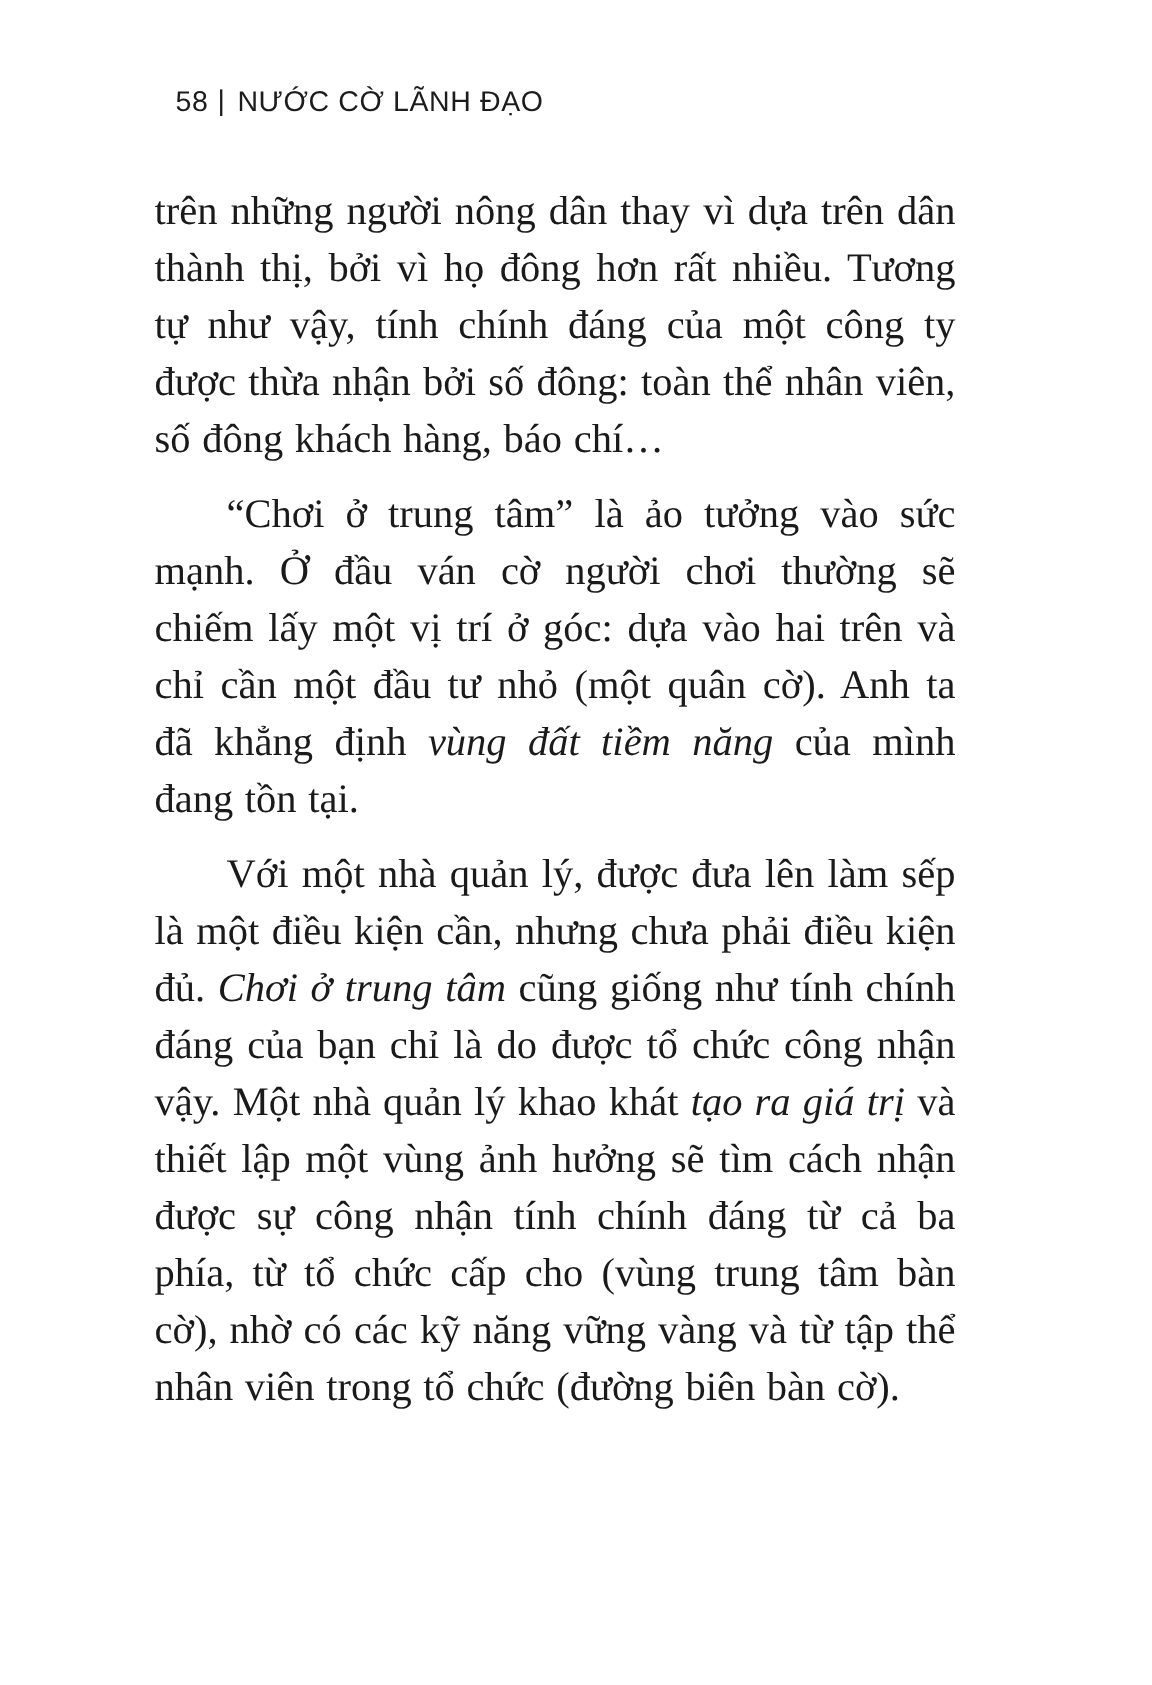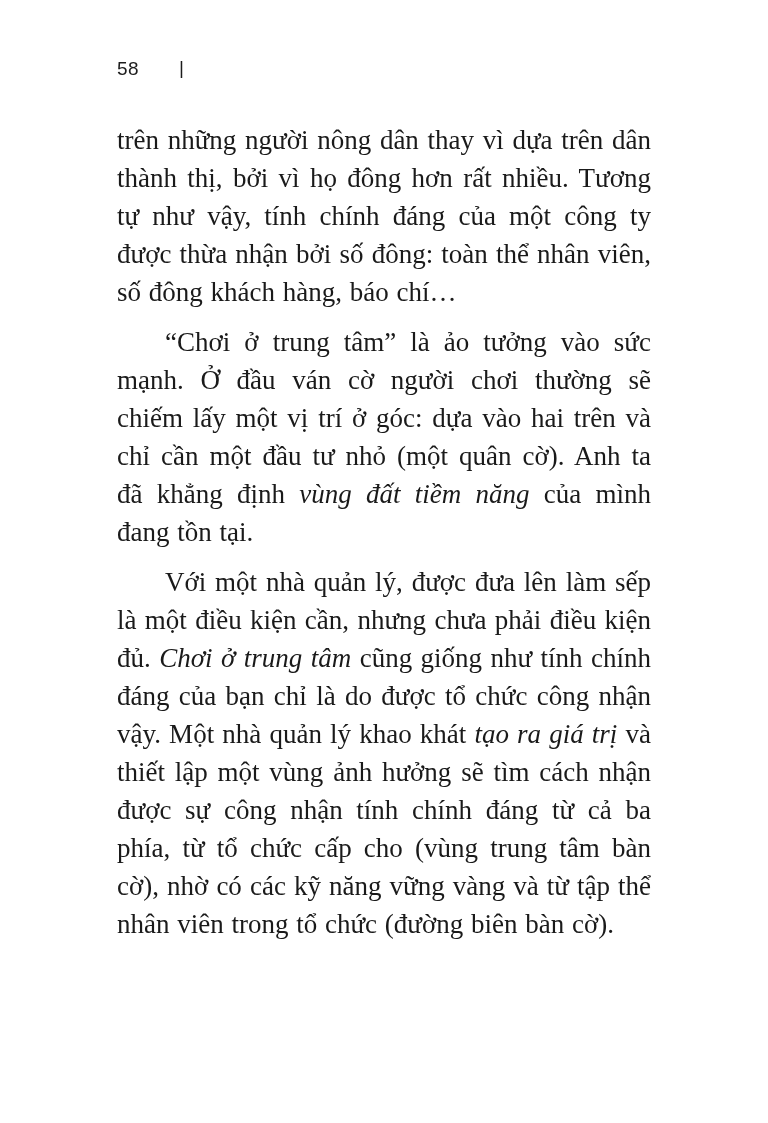--- a/index.html
+++ b/index.html
@@ -22,50 +22,50 @@
     left: 117px;
     right: 117px;
     font-family: "Liberation Sans", sans-serif;
     font-size: 19px;
     font-weight: 500;
     letter-spacing: 0.4px;
     color: #1c1c1c;
     display: flex;
     align-items: baseline;
     white-space: nowrap;
-    gap: 34px;
   }
   .running-head .divider {
     margin: 0 8px 0 6px;
     font-weight: 400;
     transform: translateY(-1px);
   }
   .body-text {
     position: absolute;
     top: 121px;
-    left: 117px;
+    left: 103px;
     width: 534px;
   }
   .para {
     font-size: 27px;
     line-height: 38px;
     text-align: justify;
     text-justify: inter-word;
     margin-bottom: 12px;
     word-spacing: 1px;
   }
   .para.indent { text-indent: 48px; }
   .para i { }
 </style>
 </head>
 <body>
 
 <div class="page">
   <div class="running-head">
     <span>58</span>
     <span class="divider">|</span>
+    <span>NƯỚC CỜ LÃNH ĐẠO</span>
   </div>
   <div class="body-text">
       <p class="para"><span>trên những người nông dân thay vì dựa trên dân thành thị, bởi vì họ đông hơn rất nhiều. Tương tự như vậy, tính chính đáng của một công ty được thừa nhận bởi số đông: toàn thể nhân viên, số đông khách hàng, báo chí…</span></p>
       <p class="para indent"><span>“Chơi ở trung tâm” là ảo tưởng vào sức mạnh. Ở đầu ván cờ người chơi thường sẽ chiếm lấy một vị trí ở góc: dựa vào hai trên và chỉ cần một đầu tư nhỏ (một quân cờ). Anh ta đã khẳng định </span><i>vùng đất tiềm năng</i><span> của mình đang tồn tại.</span></p>
       <p class="para indent"><span>Với một nhà quản lý, được đưa lên làm sếp là một điều kiện cần, nhưng chưa phải điều kiện đủ. </span><i>Chơi ở trung tâm</i><span> cũng giống như tính chính đáng của bạn chỉ là do được tổ chức công nhận vậy. Một nhà quản lý khao khát </span><i>tạo ra giá trị</i><span> và thiết lập một vùng ảnh hưởng sẽ tìm cách nhận được sự công nhận tính chính đáng từ cả ba phía, từ tổ chức cấp cho (vùng trung tâm bàn cờ), nhờ có các kỹ năng vững vàng và từ tập thể nhân viên trong tổ chức (đường biên bàn cờ).</span></p>
     </div>
 </div>
 
 </body></html>

